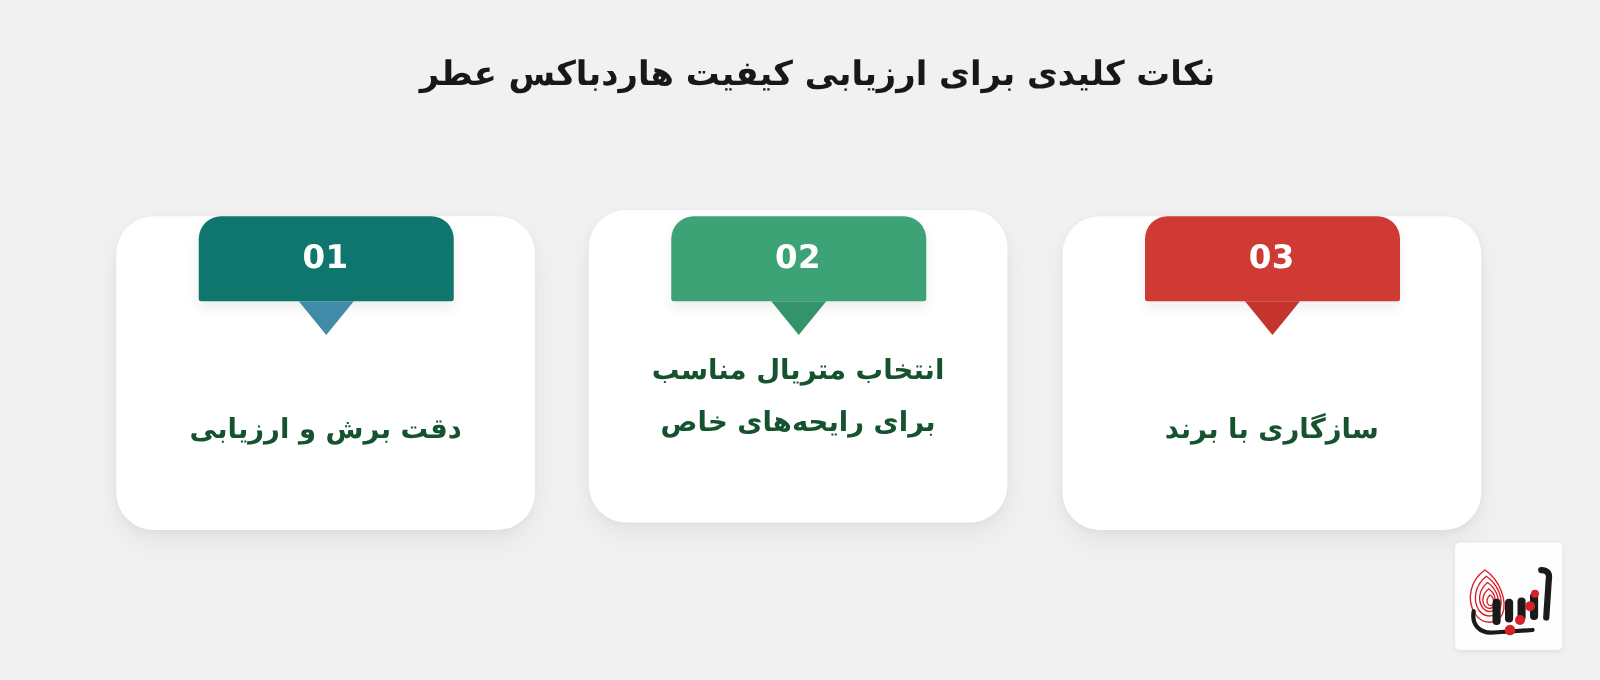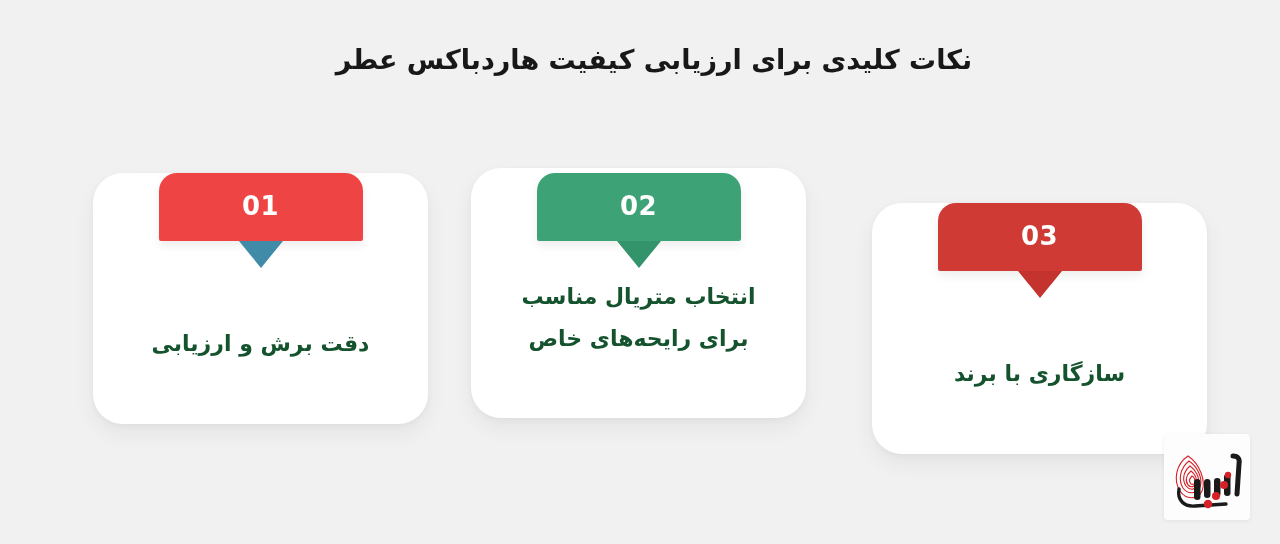--- a/index.html
+++ b/index.html
@@ -47,21 +47,21 @@
     width: 335px;
     height: 251px;
     background: #ffffff;
     border-radius: 30px;
     box-shadow: 0 10px 22px rgba(0,0,0,0.055),
                 0 2px 6px rgba(0,0,0,0.035);
   }
 
   .card.c1 { left: 93px;  }
   .card.c2 { left: 471px; top: 28px; height: 250px; }
-  .card.c3 { left: 872px; margin-top: 30px; }
+  .card.c3 { left: 850px; }
 
   
   .badge-wrap {
     position: absolute;
     top: 0px;
     left: 50%;
     transform: translateX(-50%);
     width: 204px;
     z-index: 3;
   }
@@ -133,21 +133,21 @@
 </style>
 </head>
 <body style="background: rgb(241, 241, 241);">
 
 <div class="page-title" style="color: rgb(24, 24, 24);">نکات کلیدی برای ارزیابی کیفیت هاردباکس عطر</div>
 
 <div class="cards-row">
 
   <div class="card c1">
     <div class="badge-wrap">
-      <div class="badge" style="background: #ef4444;">
+      <div class="badge" style="background: #0f766e;">
         <span class="badge-num">01</span>
       </div>
       <div class="badge-arrow" style="border-top-color: rgb(63, 139, 168);"></div>
     </div>
     <div class="card-text">دقت برش و ارزیابی</div>
   </div>
 
   <div class="card c2">
     <div class="badge-wrap">
       <div class="badge" style="background: rgb(61, 163, 119);">

